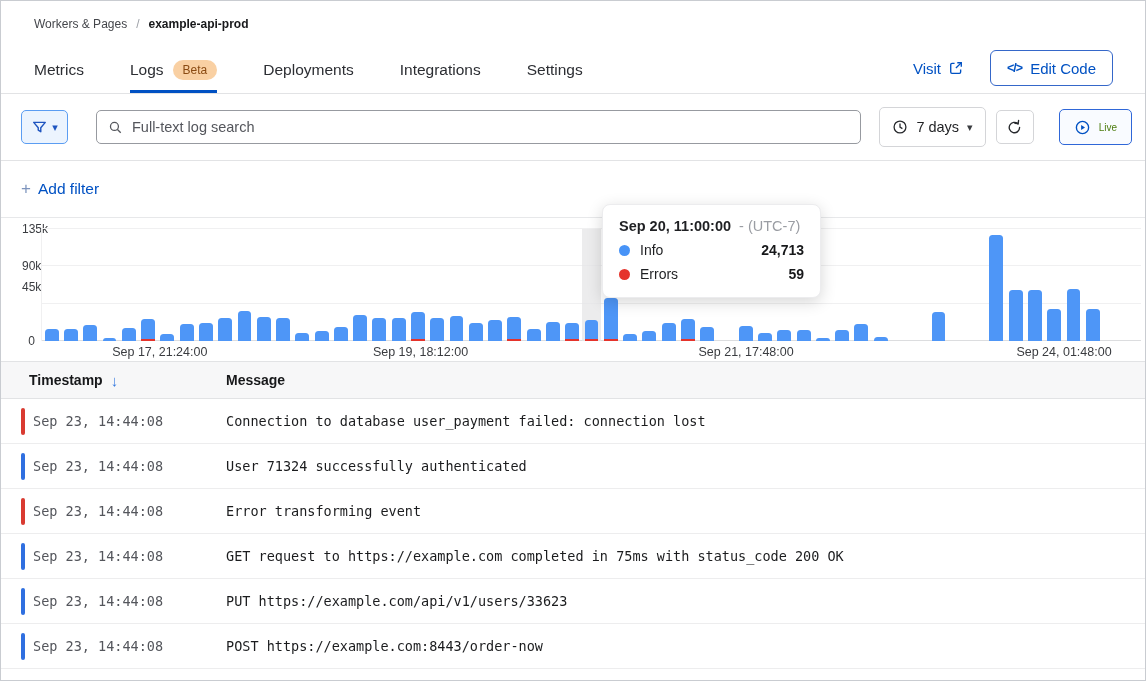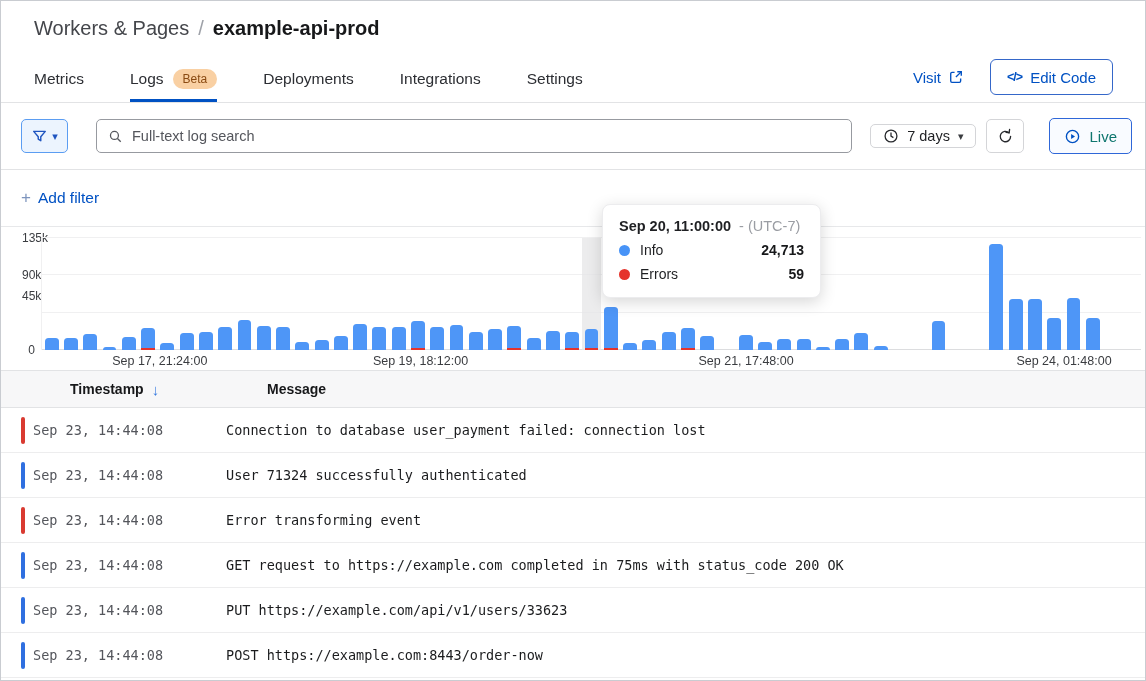--- a/index.html
+++ b/index.html
@@ -4,21 +4,21 @@
 <style>
   * { margin:0; padding:0; box-sizing:border-box; }
   html,body { background:#f3f3f3; }
   .app {
     position:relative; width:1146px; height:681px; background:#fff;
     border:1px solid #c9ccd1; overflow:hidden;
     font-family:"Liberation Sans","DejaVu Sans",sans-serif; color:#1f2023;
   }
   
   .topbar { padding:16px 32px 0 33px; border-bottom:1px solid #e2e3e5; }
-  .breadcrumb { font-size:20px; display:flex; gap:9px; align-items:center; }
+  .breadcrumb { font-size:12px; display:flex; gap:9px; align-items:center; }
   .crumb-root { color:#44464b; }
   .crumb-sep { color:#9ea1a8; }
   .crumb-current { font-weight:700; color:#17181a; }
   .tabs-row { display:flex; align-items:center; gap:46px; height:46px; margin-top:16px; }
   .tab { height:100%; display:flex; align-items:center; gap:9px; font-size:15.5px;
          color:#2c2e33; border-bottom:3px solid transparent; padding-top:3px; cursor:pointer; }
   .tab.active { border-bottom-color:#0051c3; }
   .beta-badge { background:#f9d0a3; color:#8a4a12; font-size:12px; border-radius:12px;
                 padding:3px 10px; line-height:1.2; }
   .header-actions { margin-left:auto; display:flex; align-items:center; gap:26px; padding-bottom:4px; }
@@ -33,30 +33,30 @@
   .filter-btn { width:47px; height:34px; background:#ecf4fe; border:1px solid #5b9df2;
                 border-radius:5px; display:flex; align-items:center; justify-content:center;
                 gap:4px; cursor:pointer; }
   .caret { font-size:11px; color:#1f55c0; line-height:1; }
   .search-box { flex:1; height:34px; margin:0 18px 0 28px; border:1px solid #979aa0;
                 border-radius:5px; background:#fff; display:flex; align-items:center;
                 padding:0 11px; gap:9px; }
   .search-box input { border:none; outline:none; flex:1; font-size:14.5px; color:#2c2e33;
                       font-family:"Liberation Sans",sans-serif; background:transparent; }
   .search-box input::placeholder { color:#54565c; opacity:1; }
-  .time-btn { height:24px; border:1px solid #d4d5d8; border-radius:5px; background:#fff;
+  .time-btn { height:40px; border:1px solid #d4d5d8; border-radius:5px; background:#fff;
               display:flex; align-items:center; gap:8px; padding:0 12px; font-size:14.5px;
               color:#1f2023; cursor:pointer; }
   .time-btn .caret { color:#3a3c40; }
   .refresh-btn { width:38px; height:34px; border:1px solid #d4d5d8; border-radius:5px;
                  background:#fff; margin-left:10px; display:flex; align-items:center;
                  justify-content:center; cursor:pointer; }
   .live-btn { height:36px; border:1px solid #2f67d8; border-radius:5px; background:#f9fbff;
-              color:#0f766e; display:flex; align-items:center; gap:8px; padding:0 14px;
-              font-size:15px; font-weight:500; margin-left:25px; cursor:pointer; }
+              color:#4d7c0f; display:flex; align-items:center; gap:8px; padding:0 14px;
+              font-size:10px; font-weight:500; margin-left:25px; cursor:pointer; }
   
   .filters-row { height:57px; display:flex; align-items:center; padding-left:20px;
                  border-bottom:1px solid #e7e8ea; }
   .add-filter { display:flex; align-items:center; gap:7px; color:#0051c3; font-size:15.5px; cursor:pointer; }
   .plus-glyph { color:#7d94bd; font-size:17px; }
   
   .chart { position:relative; height:143px; padding-top:11px; }
   .chart-plot { position:relative; margin-left:40px; margin-right:4px; height:112px;
                 border-left:1px solid #f0f0f1; }
   .gridline { position:absolute; left:0; right:0; height:1px; background:#f0f0f1; }
@@ -76,21 +76,21 @@
   .tt-title-row { font-size:14.5px; }
   .tt-title { font-weight:700; color:#1f2023; }
   .tt-suffix { color:#9a9da3; margin-left:4px; }
   .tt-row { display:flex; align-items:center; margin-top:8px; font-size:14px; }
   .tt-dot { width:11px; height:11px; border-radius:50%; margin-right:10px; flex:none; }
   .tt-label { color:#1f2023; }
   .tt-value { margin-left:auto; font-weight:700; color:#17181a; }
   
   .thead { height:38px; background:#f7f7f8; border-top:1px solid #e2e3e5;
            border-bottom:1px solid #e2e3e5; display:flex; align-items:center;
-           font-size:14px; font-weight:700; color:#17181a;padding-left:41px; }
+           font-size:14px; font-weight:700; color:#17181a; }
   .th-ts { padding-left:28px; width:225px; display:flex; align-items:center; gap:8px; }
   .sort-arrow { color:#3b7de0; font-weight:400; font-size:15px; cursor:pointer; }
   .log-row { height:45px; display:flex; align-items:center; border-bottom:1px solid #ededee;
              font-family:"DejaVu Sans Mono","Liberation Mono",monospace; font-size:13.5px;
              cursor:pointer; }
   .stripe { width:4px; height:27px; border-radius:2px; margin-left:20px; flex:none; }
   .stripe.error { background:#d93a31; }
   .stripe.info  { background:#2f6fe0; }
   .log-ts { color:#54565c; margin-left:8px; width:193px; flex:none; }
   .log-msg { color:#1b1c1e; white-space:nowrap; }

